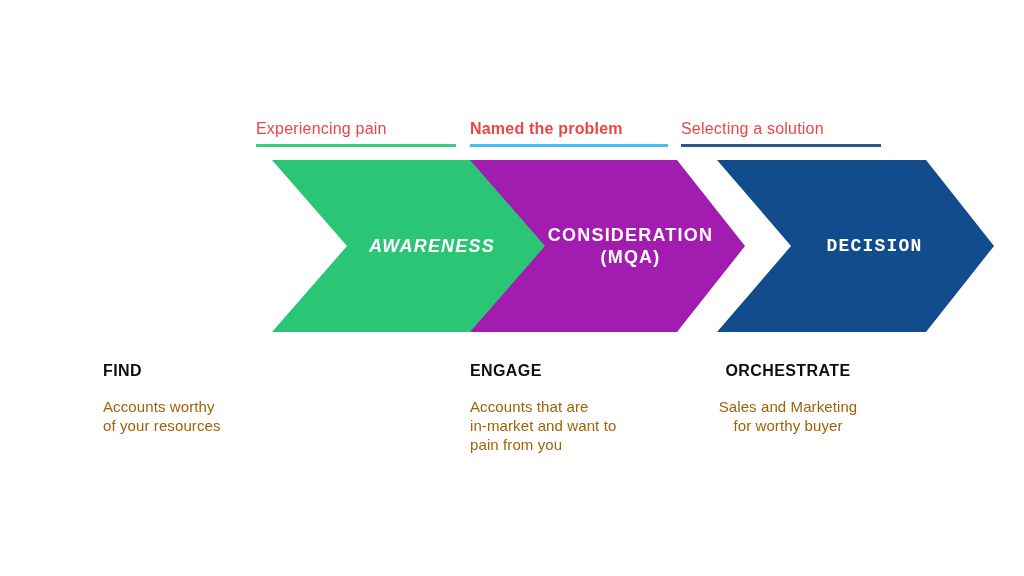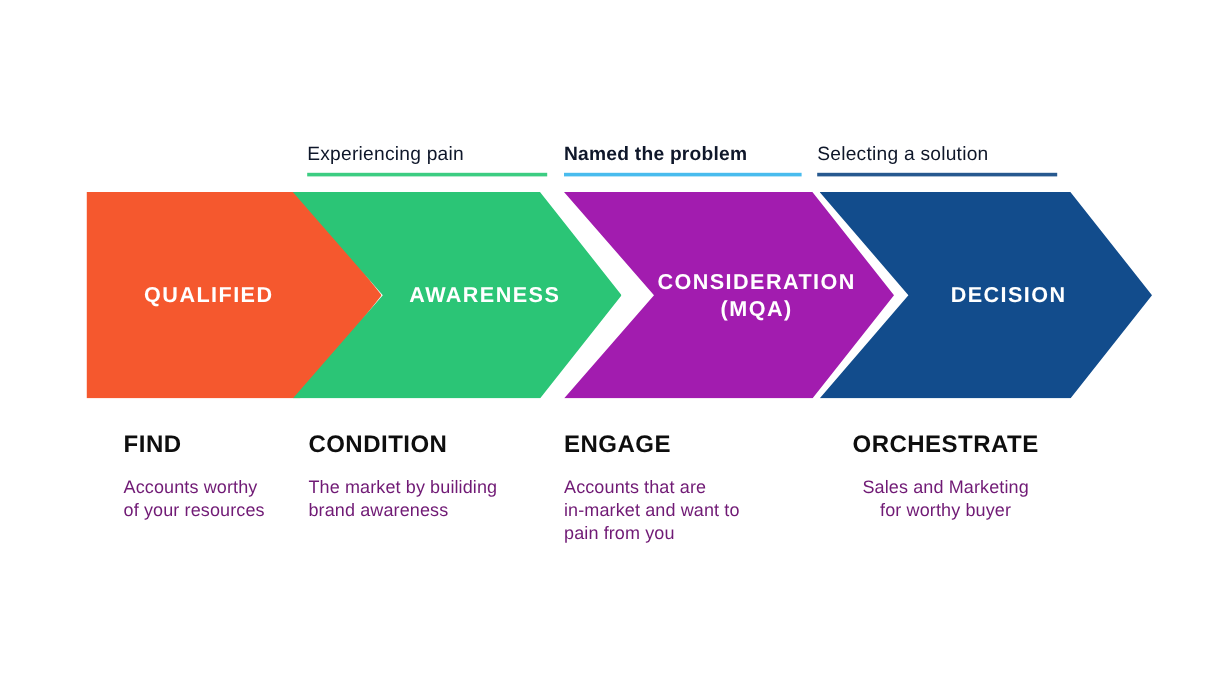--- a/index.html
+++ b/index.html
@@ -12,21 +12,21 @@
   }
   .canvas { position: relative; width: 1024px; height: 576px; background: #ffffff; }
 
   
   .phase-label {
     position: absolute;
     top: 120px;
     width: 200px;
     font-size: 16px;
     line-height: 18px;
-    color: #0f172a;
+    color: #ef4444;
     padding-bottom: 6px;
     border-bottom: 3px solid #000;
     letter-spacing: 0.2px;
   }
   .phase-1 { left: 256px; }
   .phase-2 { left: 470px; width: 198px; font-weight: bold; }
   .phase-3 { left: 681px; }
 
   
   .arrow {
@@ -45,96 +45,90 @@
     letter-spacing: 1.2px;
     text-align: center;
     white-space: pre-line;
   }
   .arrow-1 {
     left: 72px; width: 246px;
     clip-path: polygon(0 0, 178px 0, 246px 86px, 178px 172px, 0 172px);
     padding-right: 42px;
   }
   .arrow-2 {
-    left: 244px; width: 274px;
+    left: 272px; width: 274px;
     clip-path: polygon(0 0, 206px 0, 274px 86px, 206px 172px, 0 172px, 75px 86px);
     padding-left: 46px;
+    font-style: italic;
   }
   .arrow-3 {
     left: 470px; width: 275px;
     clip-path: polygon(0 0, 207px 0, 275px 86px, 207px 172px, 0 172px, 75px 86px);
     padding-left: 46px;
   }
   .arrow-4 {
-    left: 683px; width: 277px;
+    left: 717px; width: 277px;
     clip-path: polygon(0 0, 209px 0, 277px 86px, 209px 172px, 0 172px, 74px 86px);
     padding-left: 38px;
+    font-family: Liberation Mono, monospace;
   }
 
   
   .detail { position: absolute; top: 361px; }
   .detail-1 { left: 103px; width: 160px; }
   .detail-2 { left: 257px; width: 200px; }
   .detail-3 { left: 470px; width: 190px; }
   .detail-4 { left: 683px; width: 210px; text-align: center; }
   .detail-heading {
-    font-size: 20px;
+    font-size: 16px;
     font-weight: 700;
     color: #0e0e0e;
     letter-spacing: 0.4px;
     line-height: 20px;
     margin-bottom: 16px;
   }
   .detail-desc {
     font-size: 15px;
     line-height: 19px;
-    color: #701a75;
+    color: #a16207;
     white-space: pre-line;
     letter-spacing: 0.1px;
   }
 </style>
 </head>
 <body>
 
 <div class="canvas">
 
   <div class="phase-label phase-1" style="border-bottom-color: rgb(60, 205, 130);">
     <span>Experiencing pain</span>
   </div>
   <div class="phase-label phase-2" style="border-bottom-color: rgb(73, 188, 238);">
     <span>Named the problem</span>
   </div>
   <div class="phase-label phase-3" style="border-bottom-color: rgb(39, 89, 143);">
     <span>Selecting a solution</span>
   </div>
 
-  <div class="arrow arrow-1" style="background-color: rgb(245, 88, 46);">
-    <span class="arrow-label">QUALIFIED</span>
-  </div>
   <div class="arrow arrow-2" style="background-color: rgb(43, 197, 118);">
     <span class="arrow-label">AWARENESS</span>
   </div>
   <div class="arrow arrow-3" style="background-color: #a21caf;">
     <span class="arrow-label">CONSIDERATION
 (MQA)</span>
   </div>
   <div class="arrow arrow-4" style="background-color: rgb(18, 76, 140);">
     <span class="arrow-label">DECISION</span>
   </div>
 
   <div class="detail detail-1">
     <div class="detail-heading">FIND</div>
     <div class="detail-desc">Accounts worthy
 of your resources</div>
   </div>
-  <div class="detail detail-2">
-    <div class="detail-heading">CONDITION</div>
-    <div class="detail-desc">The market by builiding
-brand awareness</div>
-  </div>
   <div class="detail detail-3">
     <div class="detail-heading">ENGAGE</div>
     <div class="detail-desc">Accounts that are
 in-market and want to
 pain from you</div>
   </div>
   <div class="detail detail-4">
     <div class="detail-heading">ORCHESTRATE</div>
     <div class="detail-desc">Sales and Marketing
 for worthy buyer</div>

